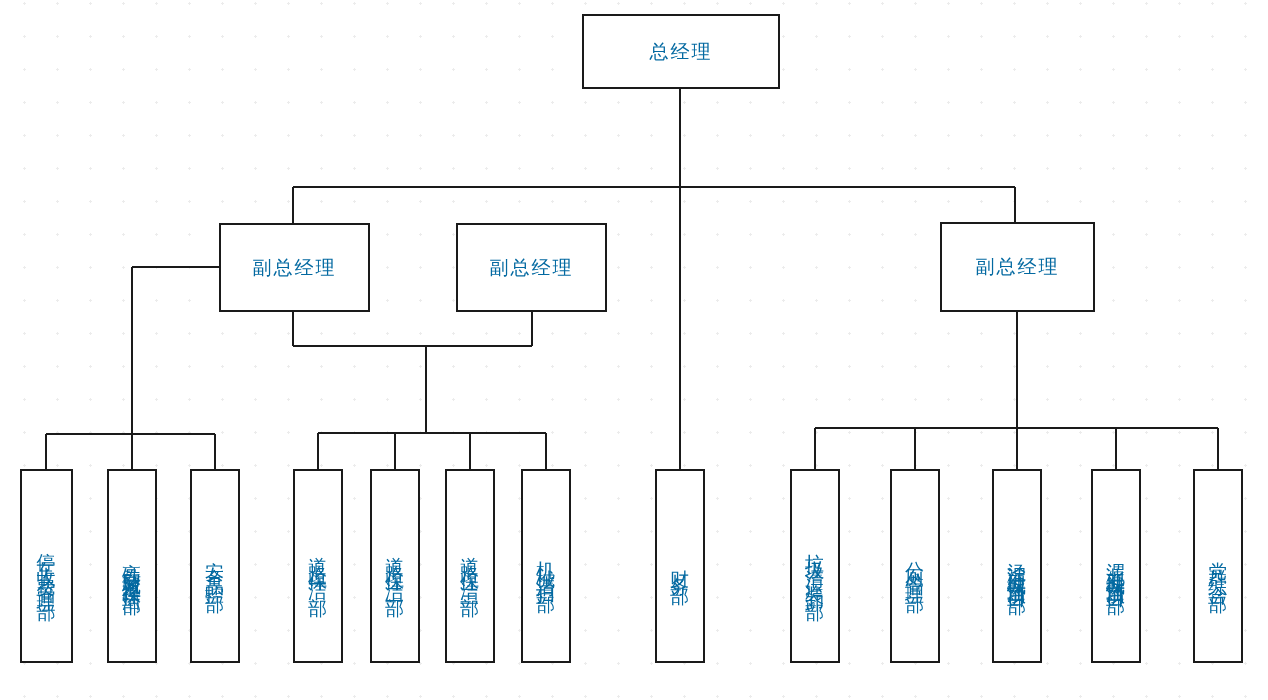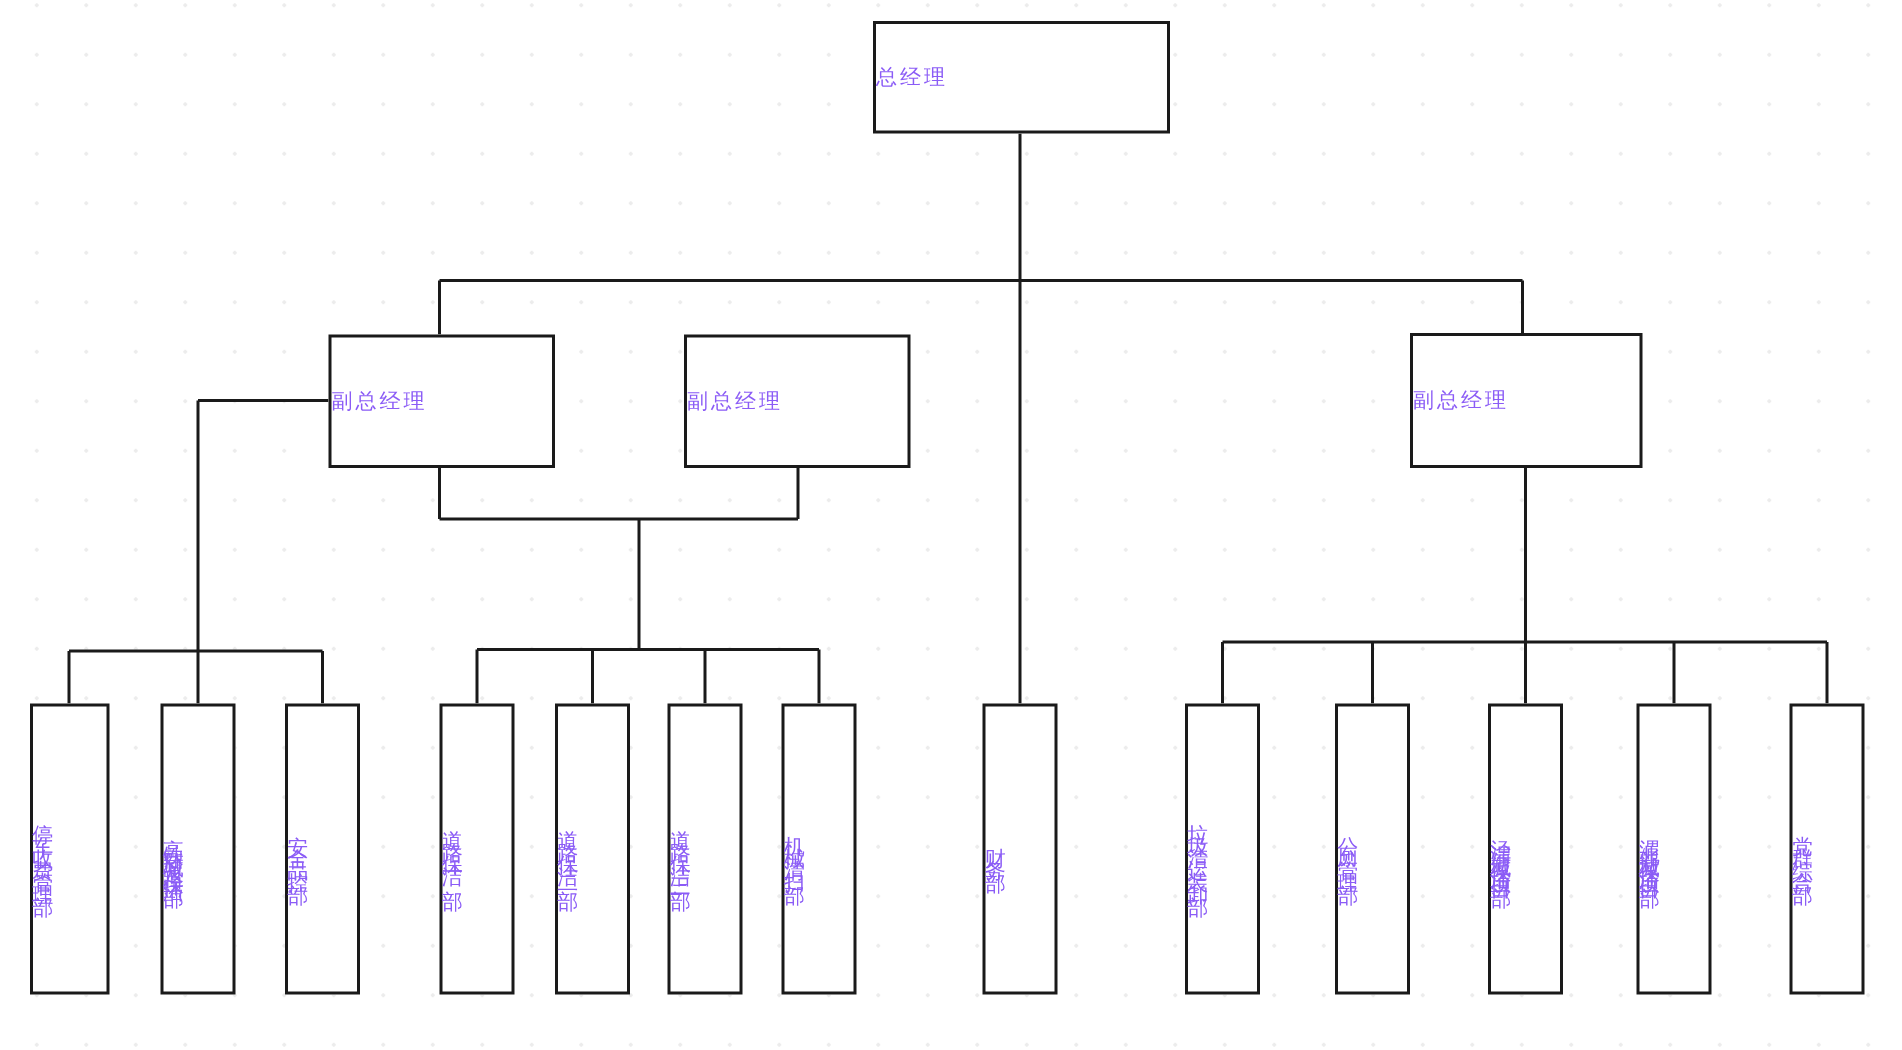--- a/index.html
+++ b/index.html
@@ -19,22 +19,23 @@
   .connectors{
     position:absolute;left:0;top:0;width:1268px;height:700px;
   }
   .node{
     position:absolute;
     box-sizing:border-box;
     border:2px solid #1a1a1a;
     background:#ffffff;
     display:flex;
     align-items:center;
-    color:#8b5cf6;
-    font-size:14px;
+    justify-content:center;
+    color:#0369a1;
+    font-size:19px;
   }
   .node.h span{
     letter-spacing:2px;
     white-space:nowrap;
   }
   .node.v span{
     writing-mode:vertical-rl;
     text-orientation:upright;
     letter-spacing:8px;
     line-height:1;

